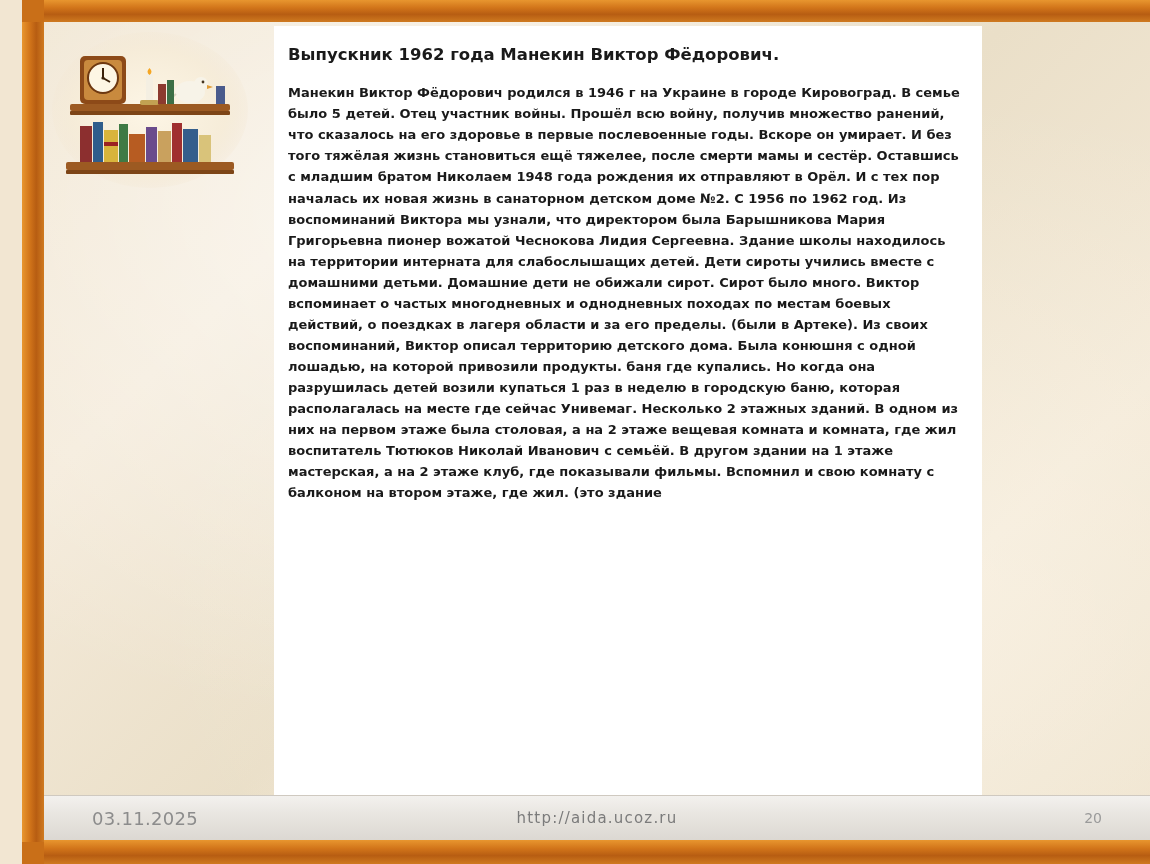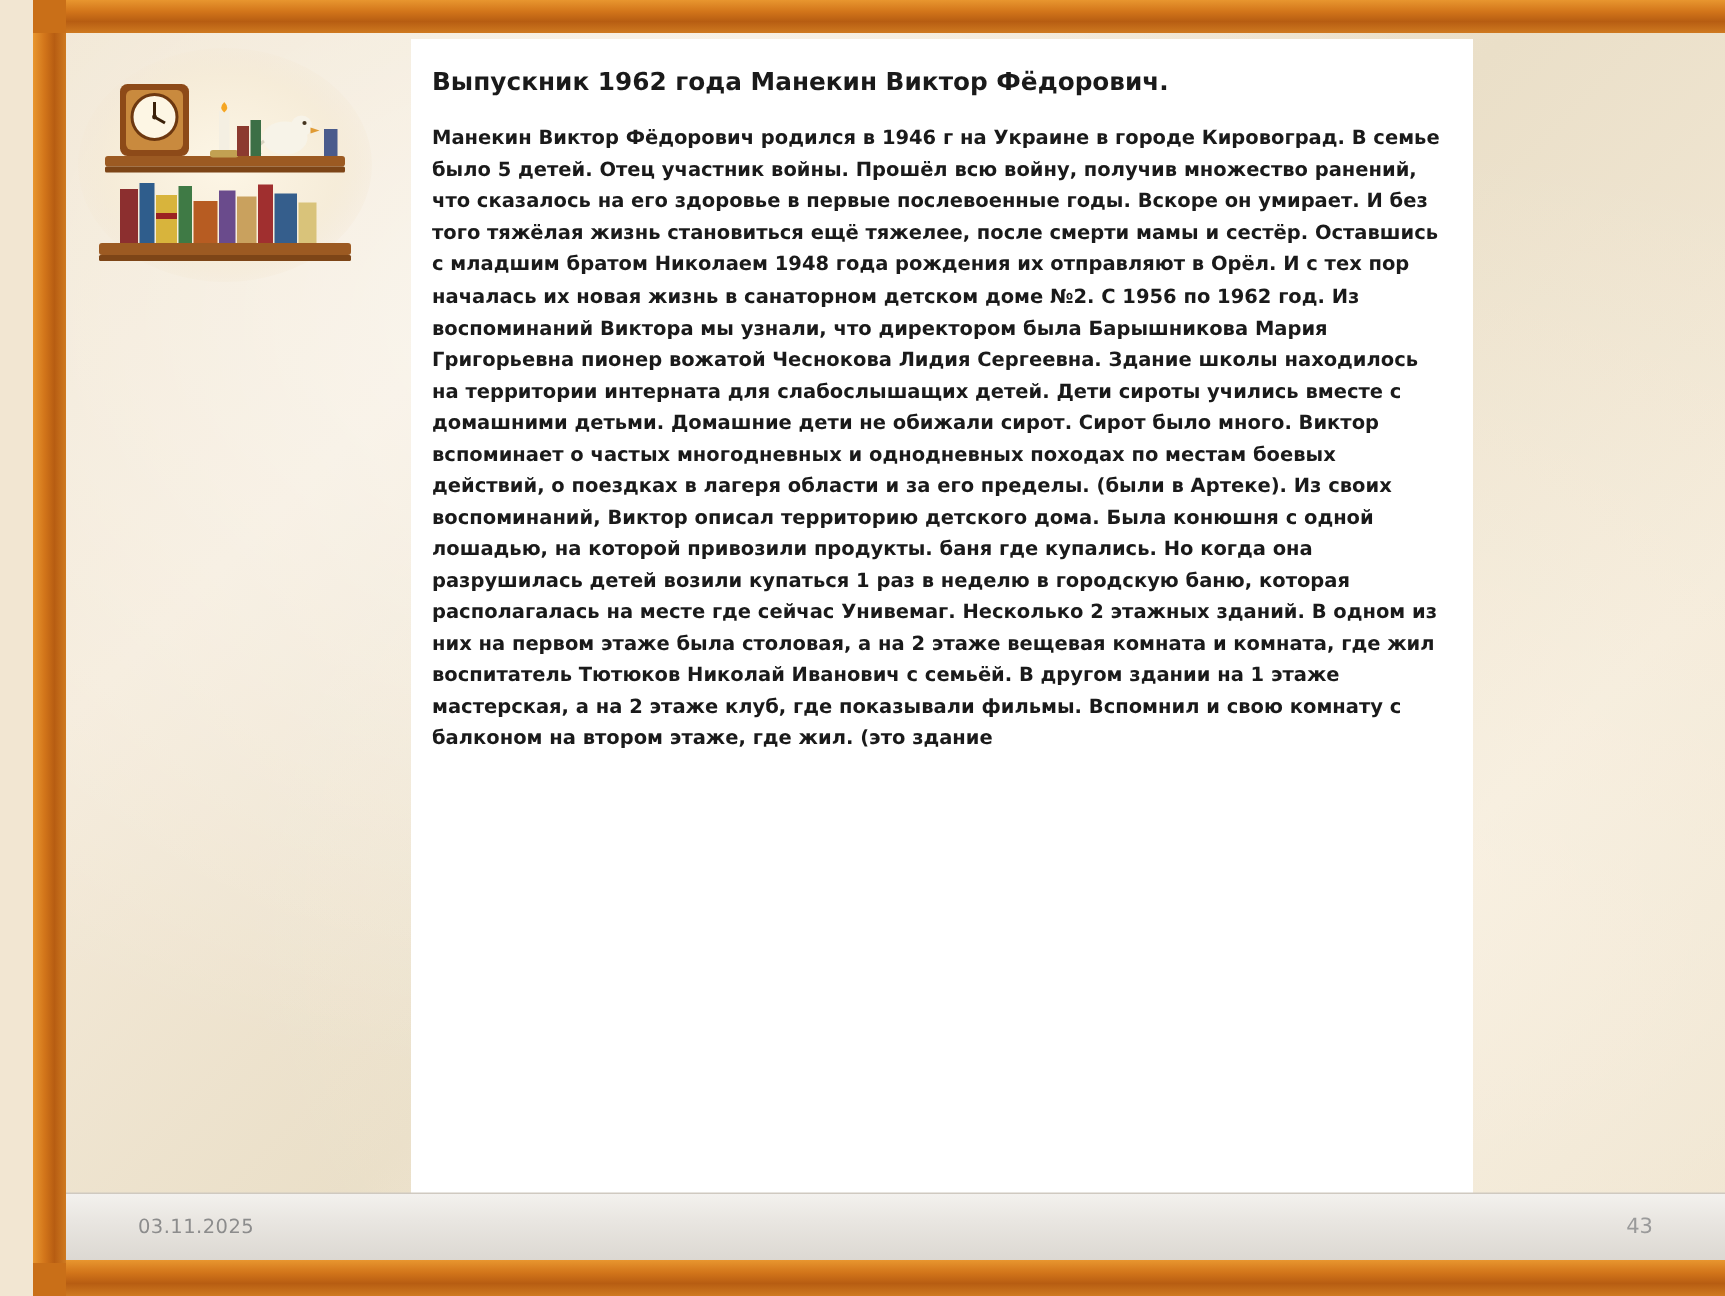--- a/index.html
+++ b/index.html
@@ -59,21 +59,21 @@
     left: 22px;
     right: 22px;
     bottom: 24px;
     height: 44px;
     background: linear-gradient(180deg, #f3f1ee 0%, #e9e6e1 40%, #dcd8d2 100%);
     border-top: 1px solid #cfc9c0;
     display: flex;
     align-items: center;
   }
   .footer-date {
-    font-size: 13px;
+    font-size: 18px;
     color: #8c8c8c;
     margin-left: 48px;
     letter-spacing: 0.3px;
   }
   .footer-url {
     position: absolute;
     left: 0;
     right: 0;
     text-align: center;
     font-size: 15px;
@@ -191,16 +191,17 @@
     </svg>
   </div>
 
   <div class="text-panel">
     <p class="heading">Выпускник 1962 года Манекин Виктор Фёдорович.</p>
     <p class="body-text">Манекин Виктор Фёдорович родился в 1946 г на Украине в городе Кировоград. В семье было 5 детей. Отец участник войны. Прошёл всю войну, получив множество ранений, что сказалось на его здоровье в первые послевоенные годы. Вскоре он умирает. И без того тяжёлая жизнь становиться ещё тяжелее, после смерти мамы и сестёр. Оставшись с младшим братом Николаем 1948 года рождения их отправляют в Орёл. И с тех пор началась их новая жизнь в санаторном детском доме №2. С 1956 по 1962 год. Из воспоминаний Виктора мы узнали, что директором была Барышникова Мария Григорьевна пионер вожатой Чеснокова Лидия Сергеевна. Здание школы находилось на территории интерната для слабослышащих детей. Дети сироты учились вместе с домашними детьми. Домашние дети не обижали сирот. Сирот было много. Виктор вспоминает о частых многодневных и однодневных походах по местам боевых действий, о поездках в лагеря области и за его пределы. (были в Артеке). Из своих воспоминаний, Виктор описал территорию детского дома. Была конюшня с одной лошадью, на которой привозили продукты. баня где купались. Но когда она разрушилась детей возили купаться 1 раз в неделю в городскую баню, которая располагалась на месте где сейчас Унивемаг. Несколько 2 этажных зданий. В одном из них на первом этаже была столовая, а на 2 этаже вещевая комната и комната, где жил воспитатель Тютюков Николай Иванович с семьёй. В другом здании на 1 этаже мастерская, а на 2 этаже клуб, где показывали фильмы. Вспомнил и свою комнату с балконом на втором этаже, где жил. (это здание</p>
   </div>
 
   <div class="footer-band">
     <span class="footer-date">03.11.2025</span>
-    <span class="footer-page">43</span>
+    <span class="footer-url">http://aida.ucoz.ru</span>
+    <span class="footer-page">20</span>
   </div>
 
 </div>
 
 </body></html>

